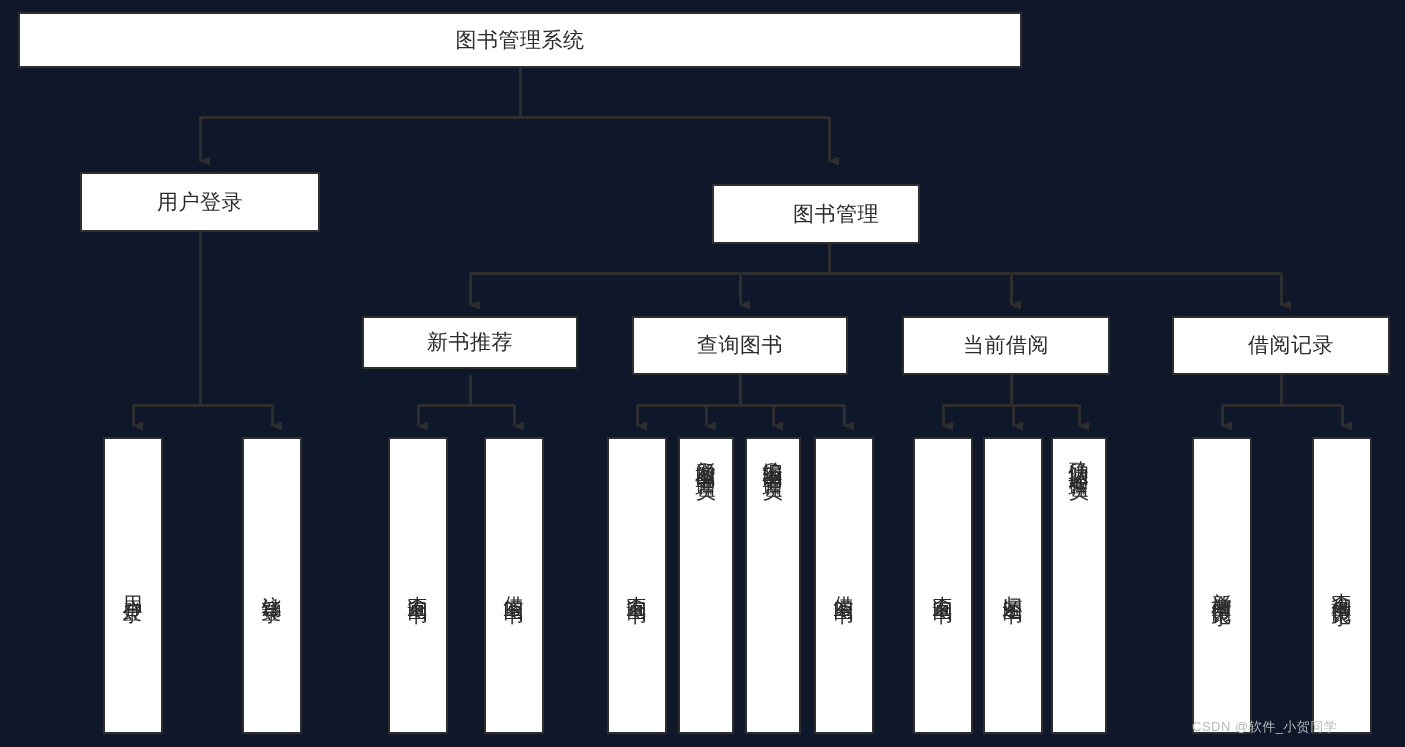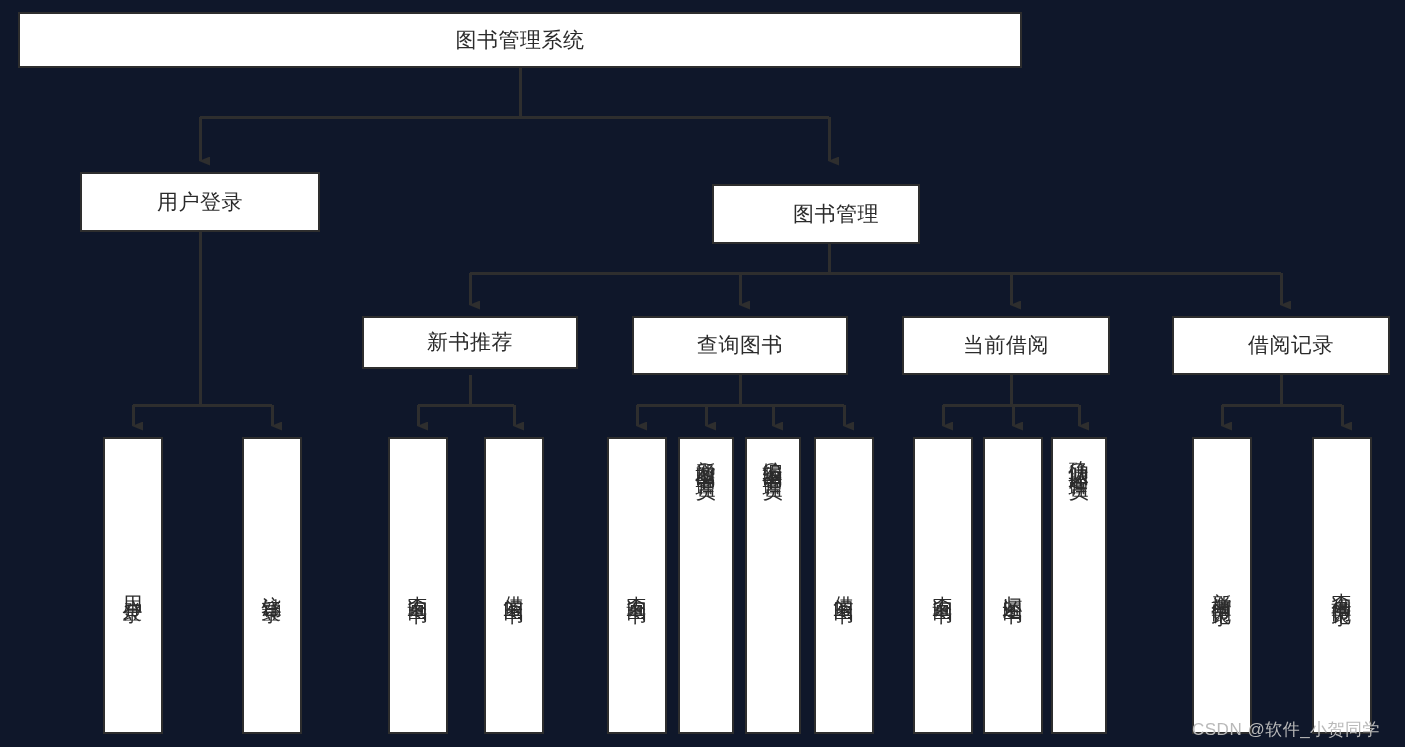--- a/index.html
+++ b/index.html
@@ -48,21 +48,21 @@
   }
   .node.v .cap {
     writing-mode: vertical-rl;
     text-orientation: upright;
     letter-spacing: 3px;
     white-space: nowrap;
     line-height: 1;
   }
   .watermark {
     position: absolute;
-    font-size: 17px;
+    font-size: 13px;
     color: #b9b9b9;
     white-space: nowrap;
     letter-spacing: 0.5px;
     user-select: none;
   }
 </style>
 </head>
 <body>
 
 <div id="canvas">

